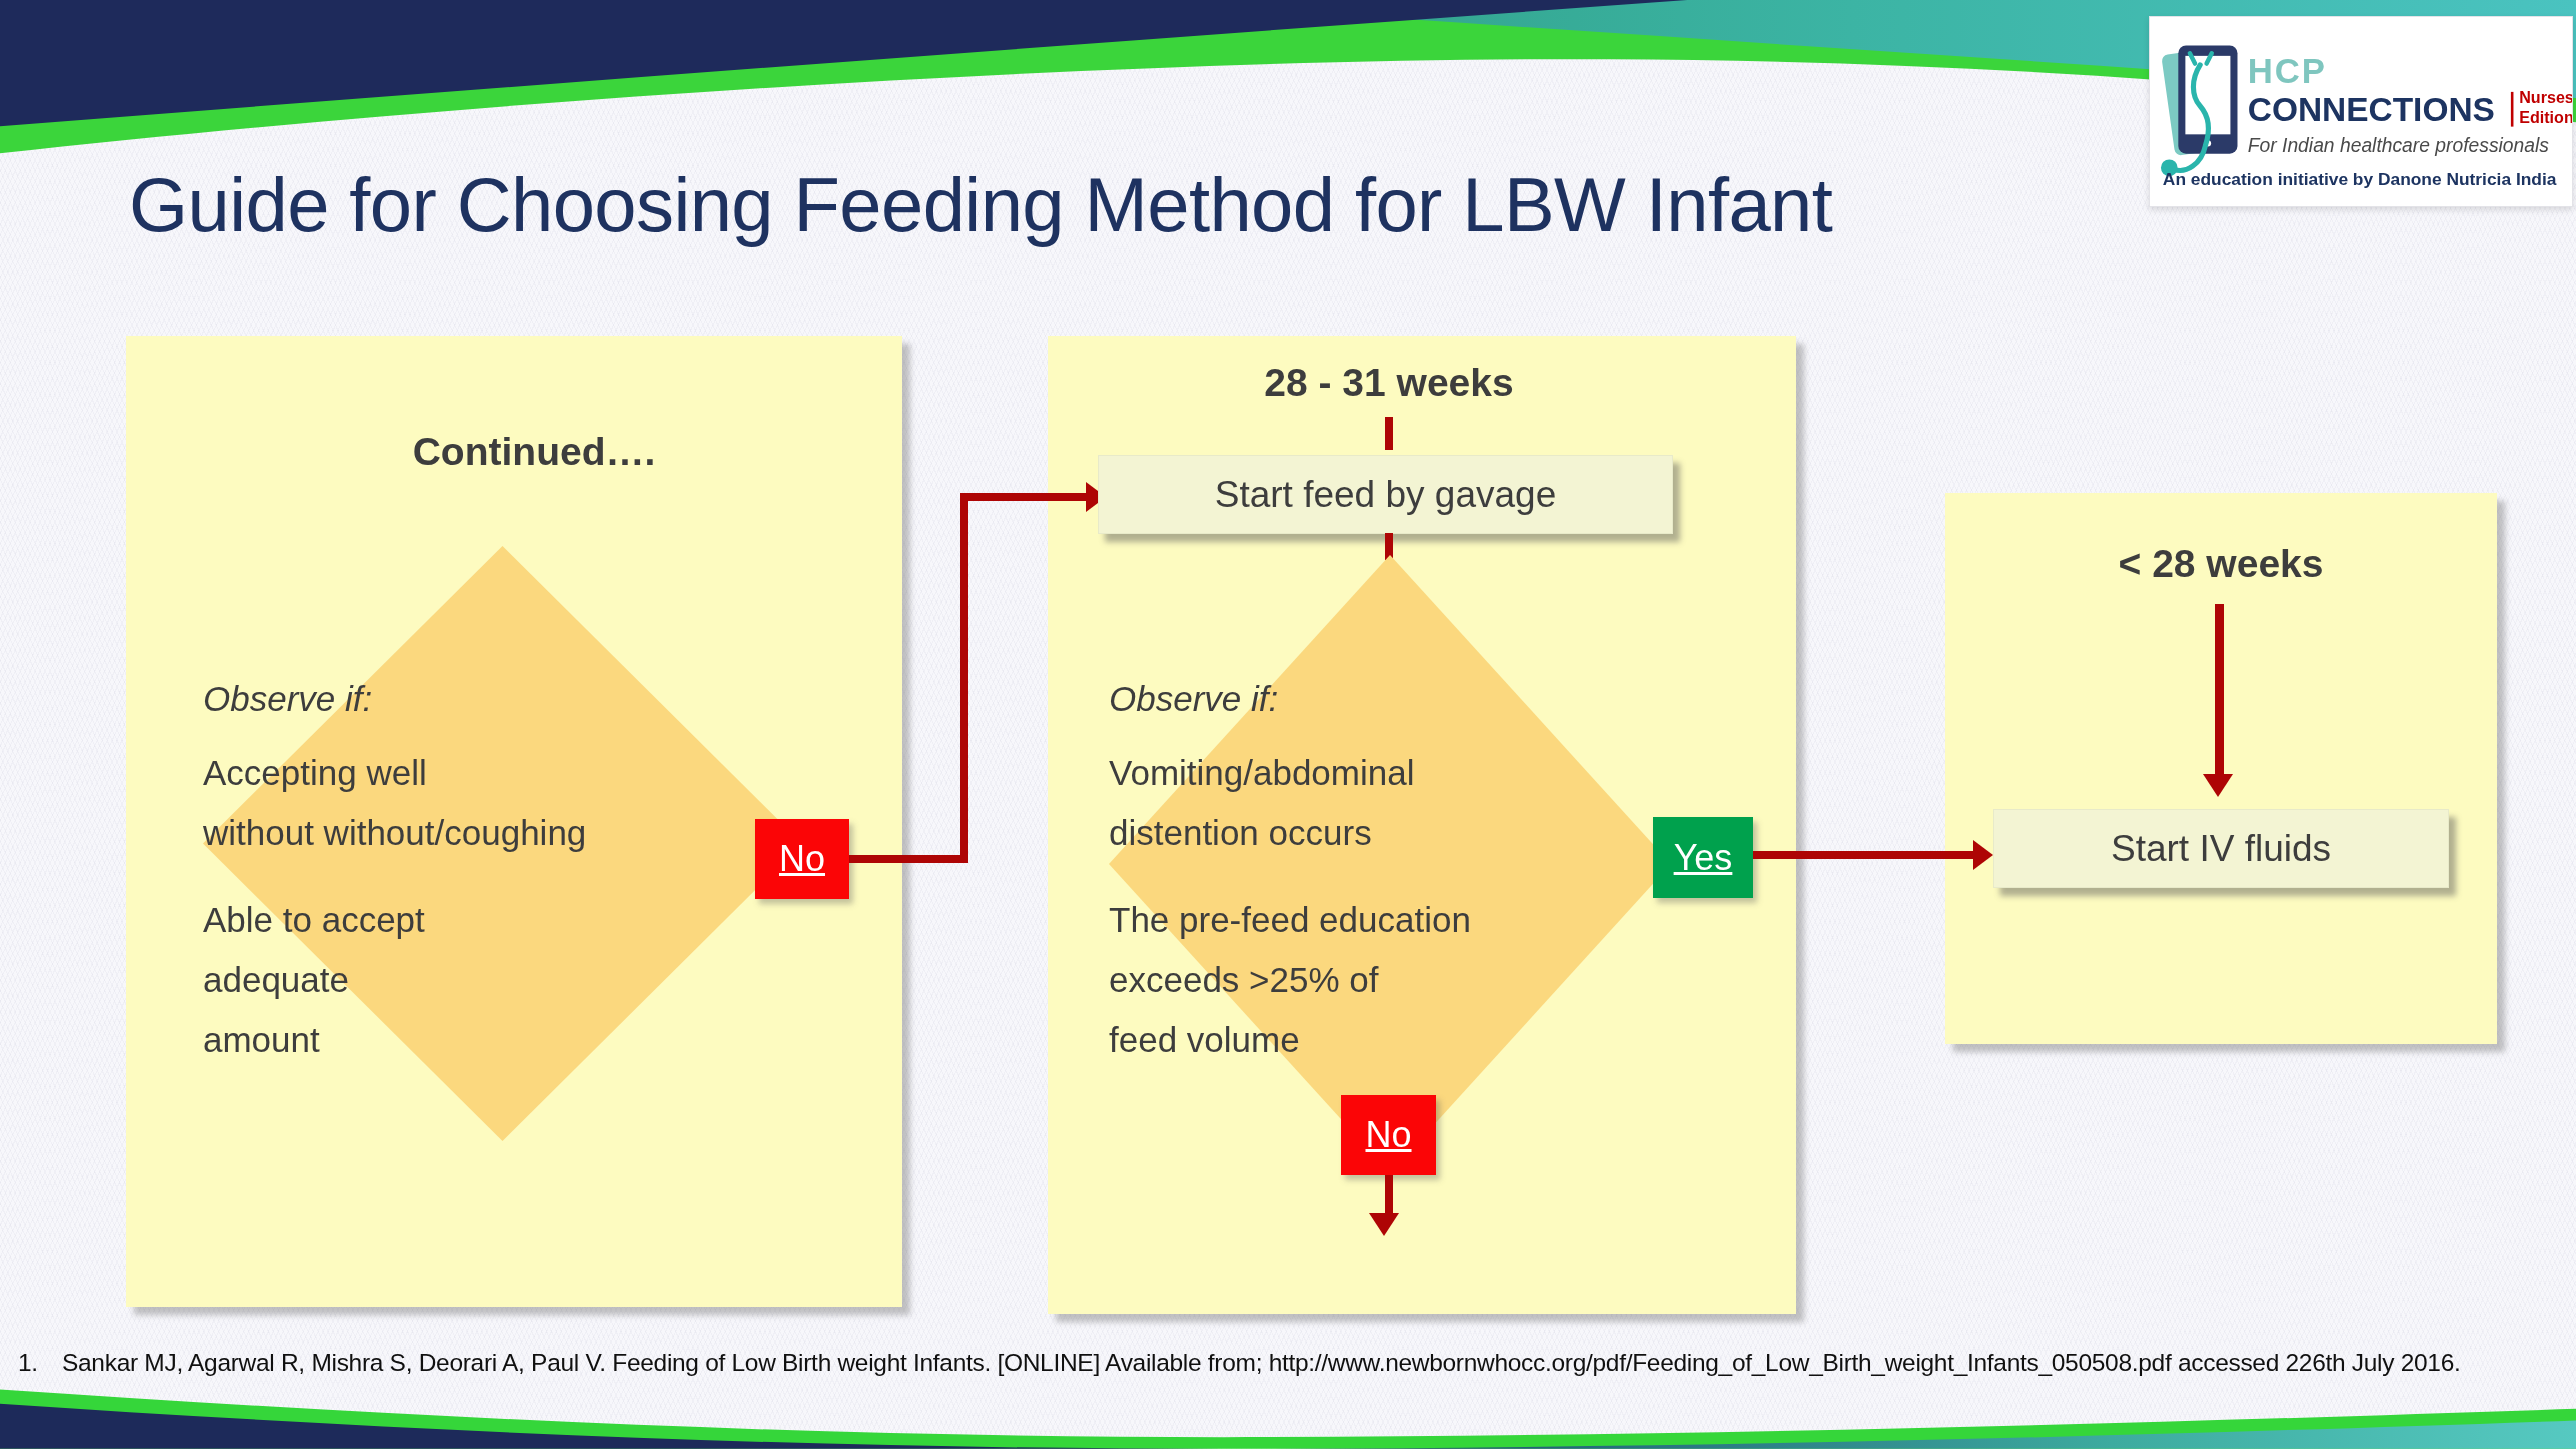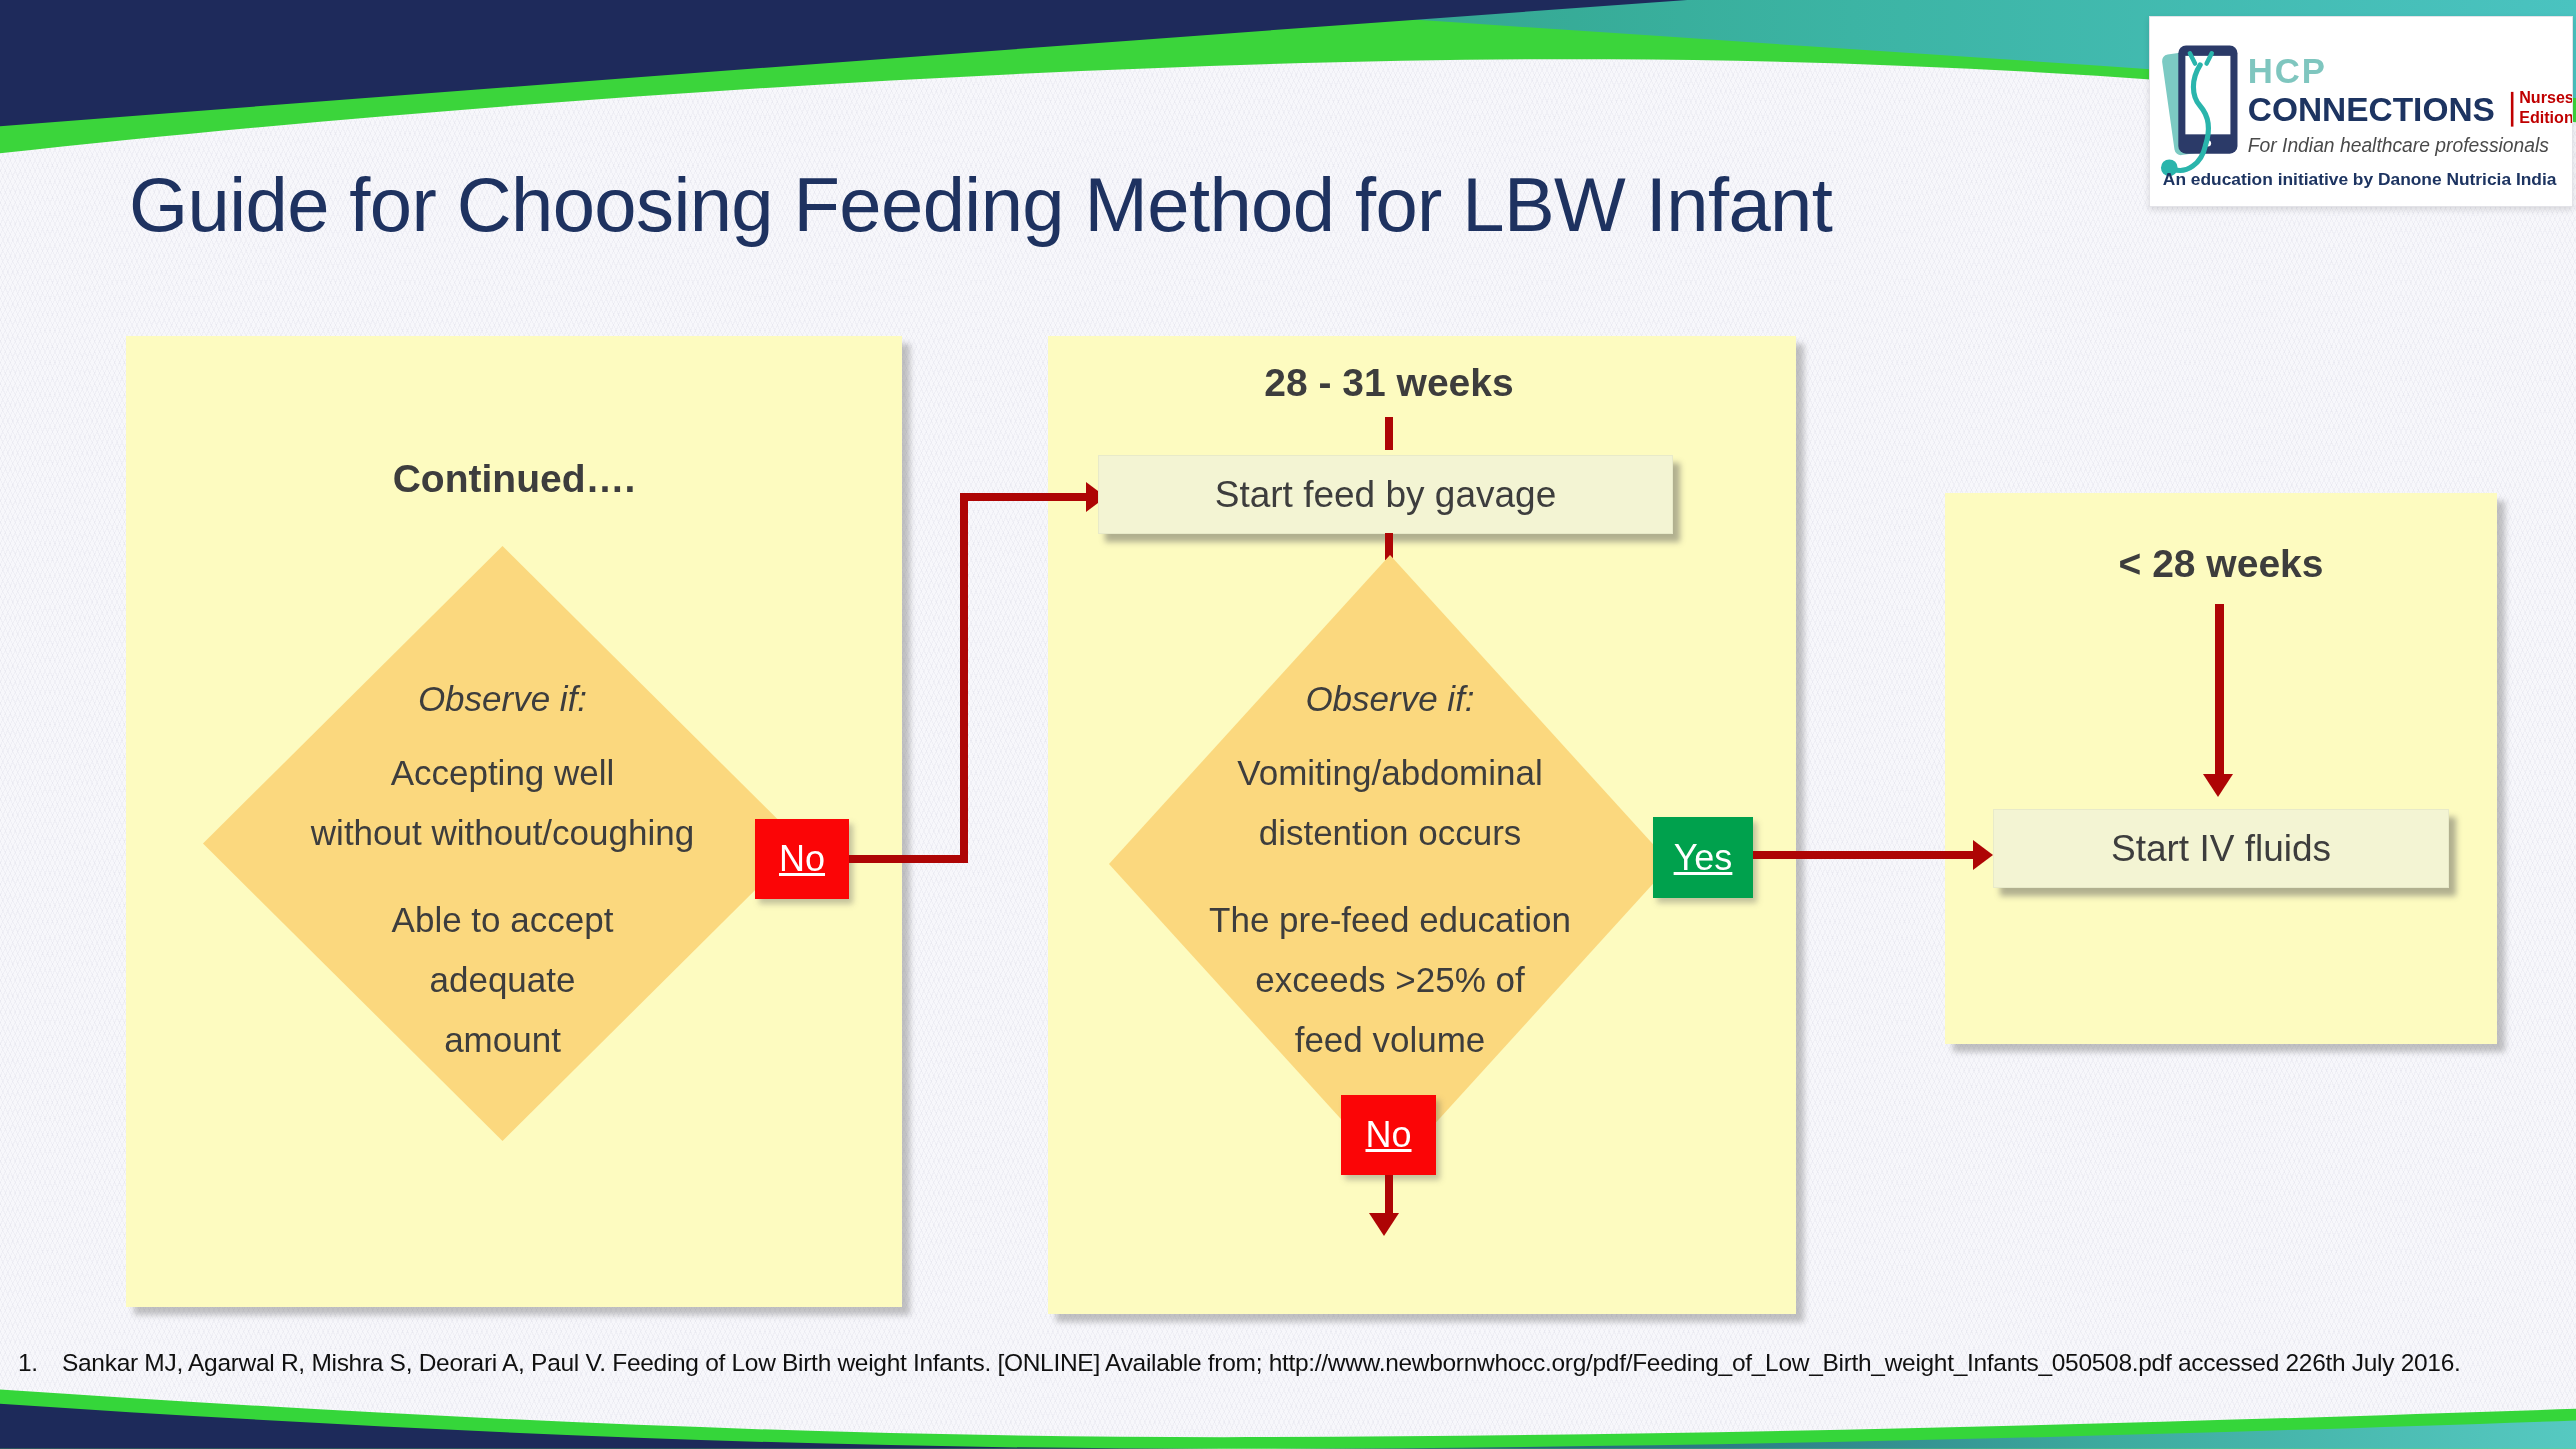--- a/index.html
+++ b/index.html
@@ -33,33 +33,33 @@
     background:#fdfbc0;
     box-shadow:7.7px 7.7px 5.8px rgba(110,110,110,.40);
   }
   #panel-left{left:126px;top:336px;width:776px;height:971px;}
   #panel-mid{left:1048px;top:336px;width:748px;height:978px;}
   #panel-right{left:1945px;top:493px;width:552px;height:551px;}
 
   .panel-heading{
     font-weight:bold;color:#3d3d3d;font-size:39px;text-align:center;
   }
-  #continued-heading{left:126px;top:457px;width:776px;}
+  #continued-heading{left:126px;top:430px;width:776px;padding-left:20px;}
   #mid-heading{left:1099px;top:361px;width:580px;}
   #right-heading{left:1945px;top:542px;width:552px;}
 
   
   .diamond{
     background:#fbd87e;
     clip-path:polygon(50% 0,100% 50%,50% 100%,0 50%);
     filter:drop-shadow(6.4px 7.7px 5.2px rgba(130,118,70,.50));
   }
   #diamond-left{left:203px;top:546px;width:599px;height:595px;}
   #diamond-mid{left:1109px;top:555px;width:562px;height:618px;}
-  .dtext{position:absolute;left:0;right:0;text-align:center;color:#3d3d3d;font-size:35px;}
+  .dtext{position:absolute;left:0;right:0;text-align:left;color:#3d3d3d;font-size:35px;}
   #diamond-left-text{top:669px;left:203px;width:599px;}
   #diamond-mid-text{top:669px;left:1109px;width:562px;}
   .dtext p{margin:0;line-height:60px;}
   .dtext .prompt{font-style:italic;margin-bottom:14px;}
   .dtext .gap{margin-top:27px;}
 
   
   .action-box{
     background:#f3f4d3;border:0.6px solid #e8eac9;
     box-shadow:7px 7.7px 5.8px rgba(85,85,85,.45);

